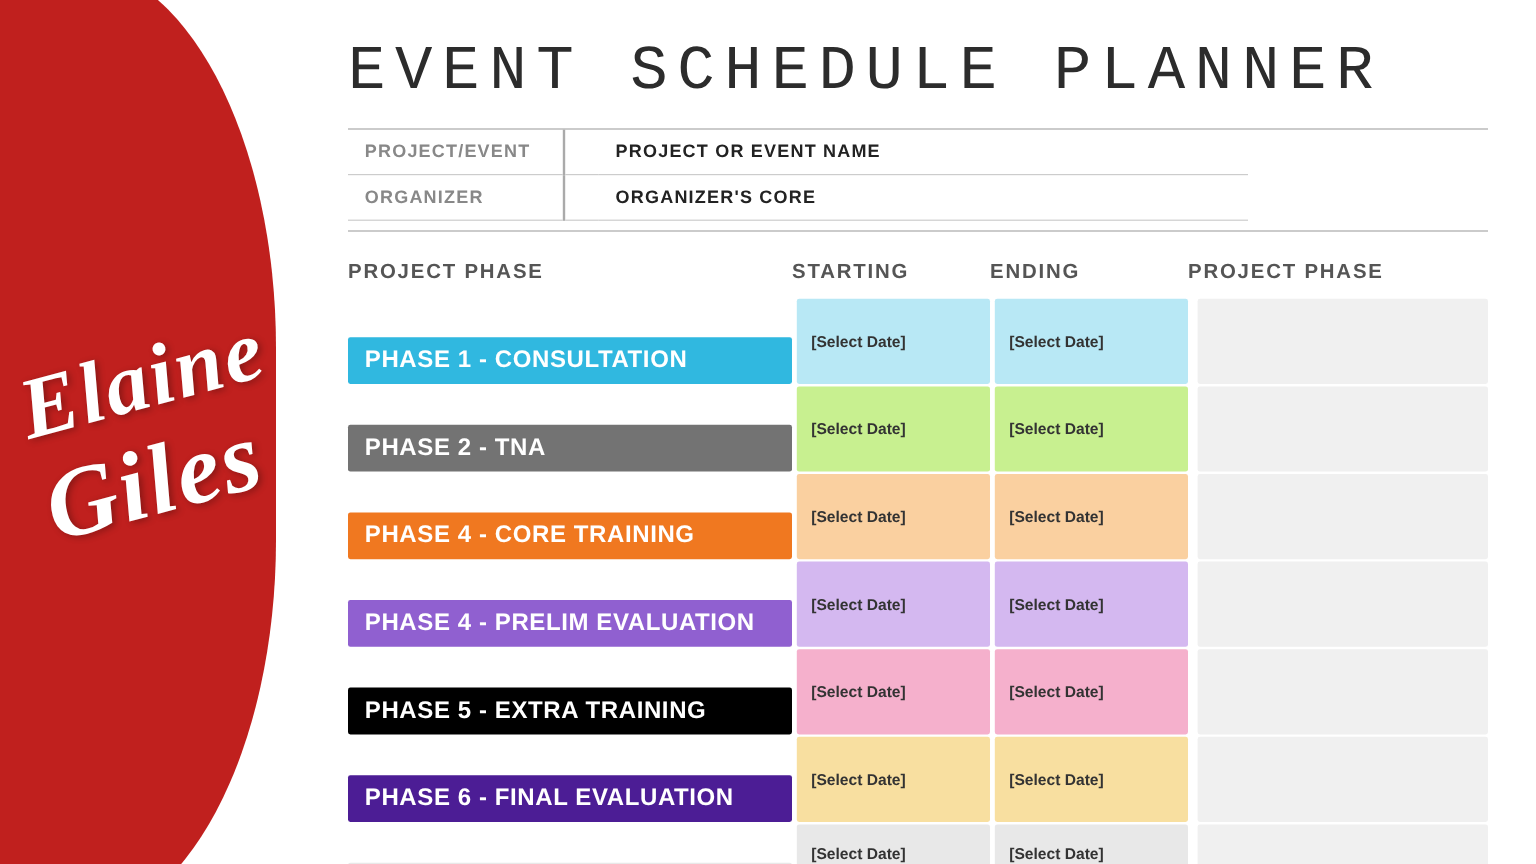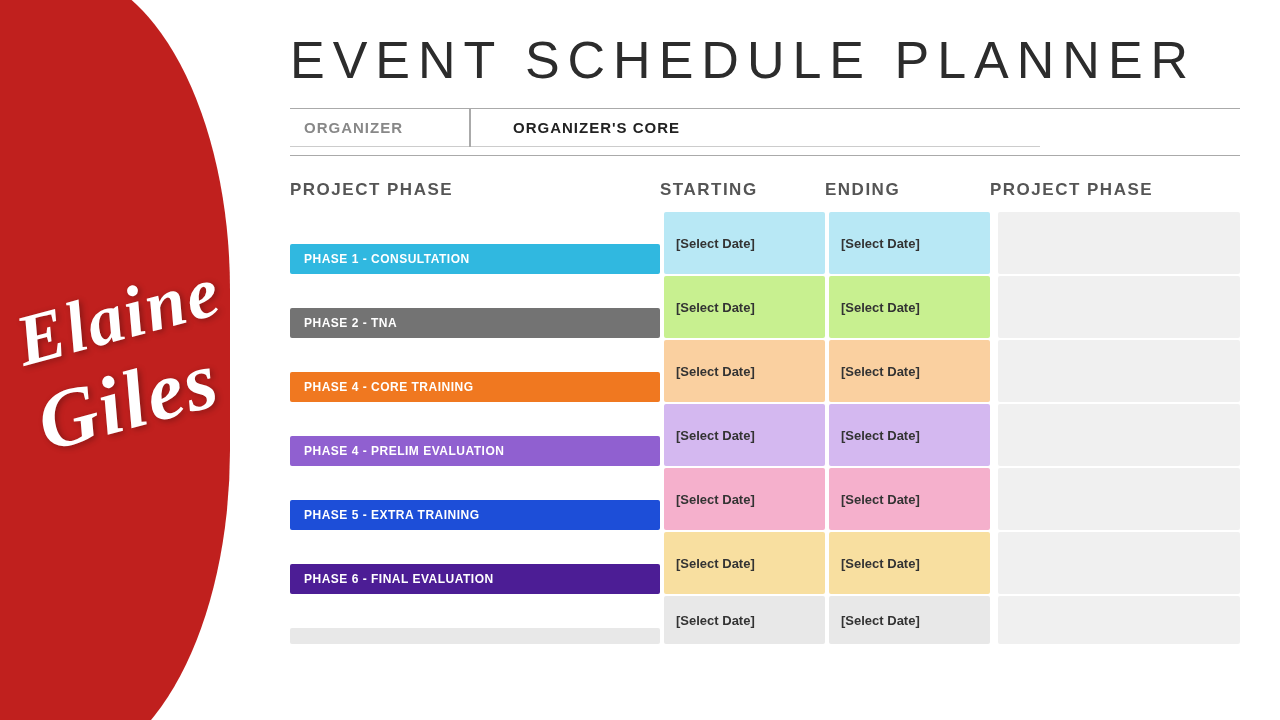--- a/index.html
+++ b/index.html
@@ -57,21 +57,21 @@
       display: flex;
       flex-direction: column;
     }
 
     .page-title {
       font-size: 52px;
       font-weight: 300;
       letter-spacing: 8px;
       color: #2c2c2c;
       margin-bottom: 18px;
-      font-family: Liberation Sans, sans-serif;
+      font-family: Liberation Mono, monospace;
     }
 
     .divider-top {
       border: none;
       border-top: 1px solid #aaa;
       margin-bottom: 0;
       width: 100%;
     }
 
     
@@ -151,21 +151,21 @@
       grid-template-columns: 370px 165px 165px 1fr;
       margin-bottom: 2px;
       min-height: 46px;
     }
 
     .phase-cell {
       display: flex;
       align-items: center;
       padding: 8px 14px;
       font-weight: 700;
-      font-size: 12px;
+      font-size: 20px;
       color: white;
       letter-spacing: 0.5px;
       border-radius: 2px;
       margin-top: 32px;
     }
 
     .date-cell {
       display: flex;
       align-items: center;
       padding: 8px 12px;
@@ -188,21 +188,21 @@
 
     .phase-2 { background: #737373; }
     .date-2 { background: #c8f090; }
 
     .phase-3 { background: #f07820; }
     .date-3 { background: #fad0a0; }
 
     .phase-4 { background: #9060d0; }
     .date-4 { background: #d4b8f0; }
 
-    .phase-5 { background: #1d4ed8; }
+    .phase-5 { background: #000000; }
     .date-5 { background: #f5b0cc; }
 
     .phase-6 { background: #4c1d95; }
     .date-6 { background: #f8dfa0; }
 
     .phase-empty { background: #e8e8e8; }
     .date-empty { background: #e8e8e8; }
 
     
     .brand-line1 {
@@ -226,20 +226,25 @@
 </div>
 
 <div class="main-content">
 
   <h1 class="page-title">EVENT SCHEDULE PLANNER</h1>
 
   <hr class="divider-top">
 
   <table class="info-table">
     <tbody>
+        <tr>
+      <td class="info-label">PROJECT/EVENT</td>
+      <td class="info-divider"></td>
+      <td class="info-value">PROJECT OR EVENT NAME</td>
+    </tr>
     <tr>
       <td class="info-label">ORGANIZER</td>
       <td class="info-divider"></td>
       <td class="info-value">ORGANIZER'S CORE</td>
     </tr>
   </tbody>
     </table>
 
   <hr class="divider-bottom">
 

